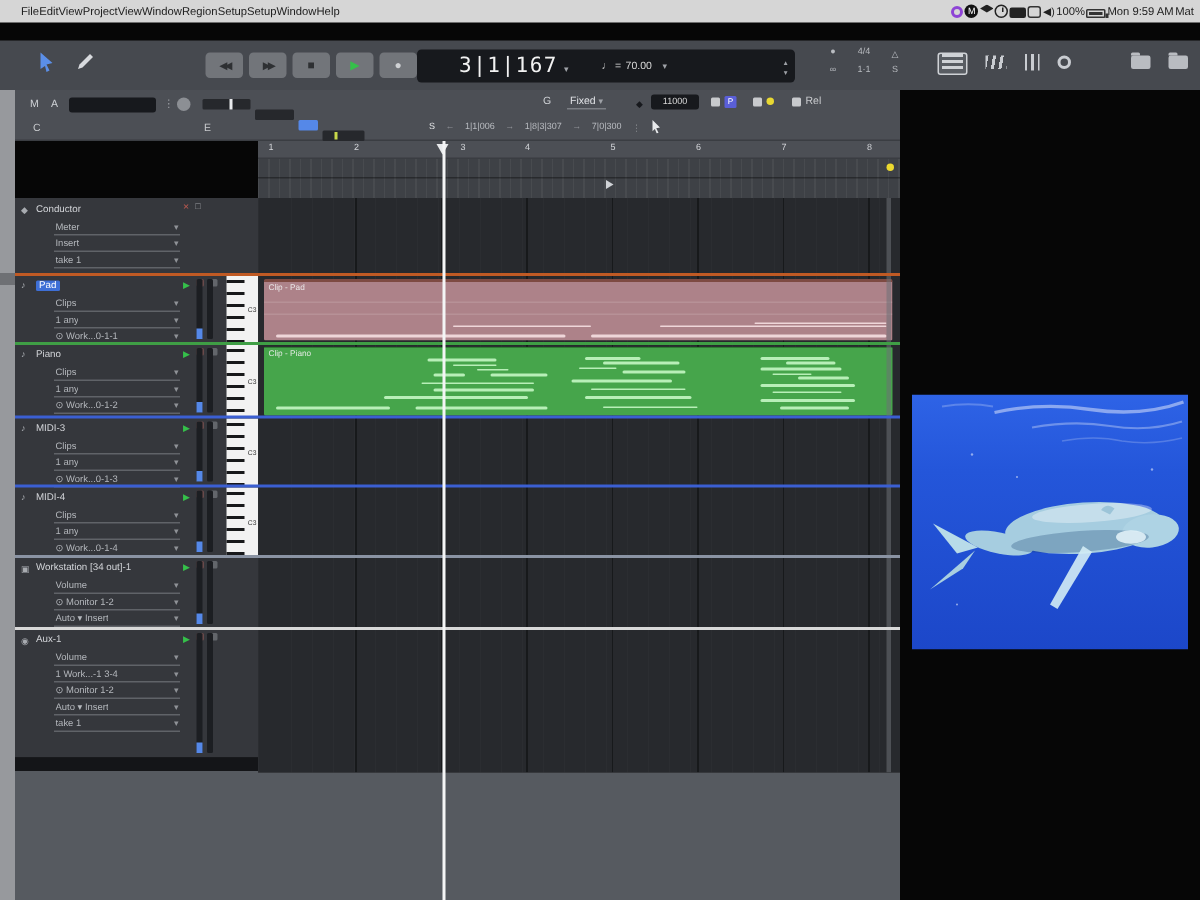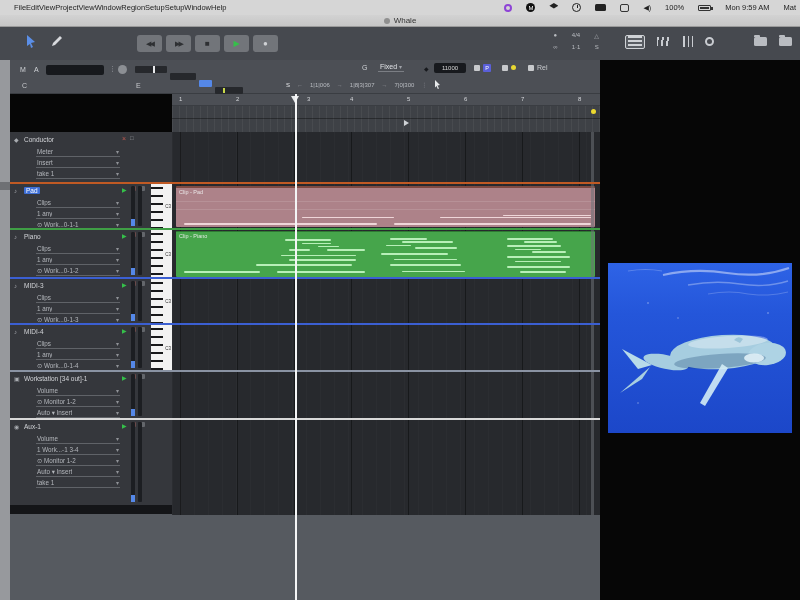--- a/index.html
+++ b/index.html
@@ -5,21 +5,21 @@
   * { margin:0; padding:0; box-sizing:border-box; }
   html,body { width:800px; height:600px; overflow:hidden; background:#000;
     font-family:"Liberation Sans", sans-serif; }
   #app { position:absolute; left:0; top:0; width:800px; height:600px; background:#060606; }
 
   
   #menubar { position:absolute; left:0; top:0; width:800px; height:15px; background:#d6d6d6;
     display:flex; align-items:center; font-size:7.5px; color:#1c1c1c; }
   #menubar .menus { display:flex; padding-left:14px; }
   #menubar .menus span { cursor:default; }
-  #menubar .statusbar { margin-left:auto; display:flex; align-items:center; gap:14px; padding-right:4px; }
+  #menubar .statusbar { margin-left:auto; display:flex; align-items:flex-end; gap:1px; padding-right:4px; }
   .st-ring { width:8px; height:8px; border:2px solid #8e44d6; border-radius:50%; }
   .st-m { width:9px; height:9px; background:#111; color:#fff; border-radius:50%; font-size:6px;
     display:flex; align-items:center; justify-content:center; }
   .st-dropbox { width:9px; height:9px; background:#222; clip-path:polygon(50% 0,100% 30%,50% 60%,0 30%); }
   .st-clock { width:9px; height:9px; border:1.5px solid #222; border-radius:50%; position:relative; }
   .st-clock::after { content:""; position:absolute; left:45%; top:15%; width:1px; height:3px; background:#222; }
   .st-keyboard { width:11px; height:7px; background:#222; border-radius:1.5px; }
   .st-shape { width:9px; height:8px; border:1.3px solid #333; border-radius:2px; background:transparent; }
   .st-speaker { font-size:7px; color:#222; }
   .st-batt { width:13px; height:6px; border:1px solid #333; border-radius:1px; position:relative; }
@@ -191,24 +191,20 @@
       <span class="st-keyboard"></span>
       <span class="st-shape"></span>
       <span class="st-speaker">◀)</span>
       <span>100%</span>
       <span class="st-batt"></span>
       <span>Mon 9:59 AM</span>
       <span>Mat</span>
     </div>
   </div>
 
-  <div id="titlebar">
-    <span class="doc-dot"></span>
-    <span>Whale</span>
-  </div>
 
   <div id="toolbar">
     <div class="tool-icons">
       <svg width="11" height="14" style="cursor:pointer">
         <path d="M1,1 L9,8 L5,9 L7,13 L5,14 L4,10 L1,12 Z" fill="#5b8fe8"></path>
       </svg>
       <svg width="14" height="14" style="cursor:pointer">
         <path d="M2,12 L3,9 L10,2 L12,4 L5,11 Z" fill="#d8dade"></path>
       </svg>
     </div>
@@ -220,20 +216,33 @@
           <span class="glyph-ffw"></span>
         </div>
       <div class="tbtn">
           <span class="glyph-stop"></span>
         </div>
       <div class="tbtn play-btn">
           <span class="glyph-play"></span>
         </div>
       <div class="tbtn rec-btn">
           <span class="glyph-rec"></span>
+        </div>
+    </div>
+    <div class="counter-panel">
+      <span class="counter-main">3|1|167</span>
+      <span class="caret"></span>
+      <div class="tempo-group">
+        <span>♩ =</span>
+        <span>70.00</span>
+        <span class="caret"></span>
+      </div>
+      <div class="stepper">
+          <i></i>
+          <i></i>
         </div>
     </div>
     <div class="mini-cluster">
       <span>●</span>
       <span>4/4</span>
       <span>△</span>
       <span>∞</span>
       <span>1·1</span>
       <span>S</span>
     </div>

